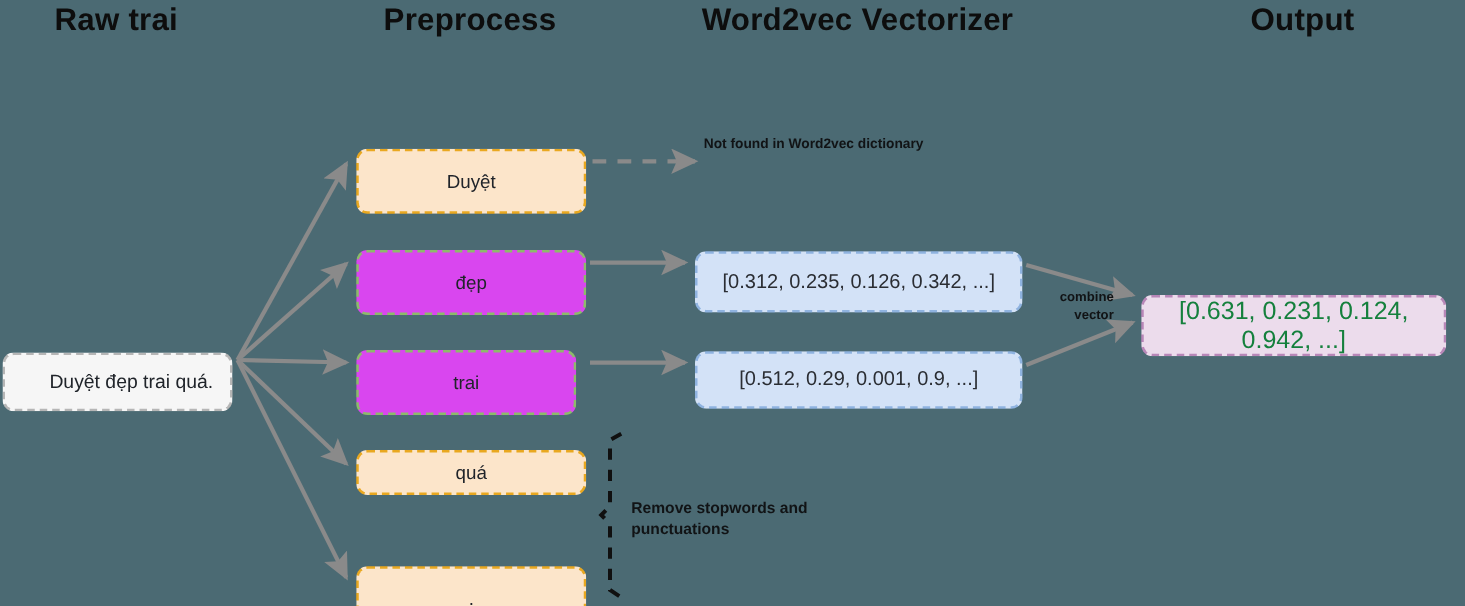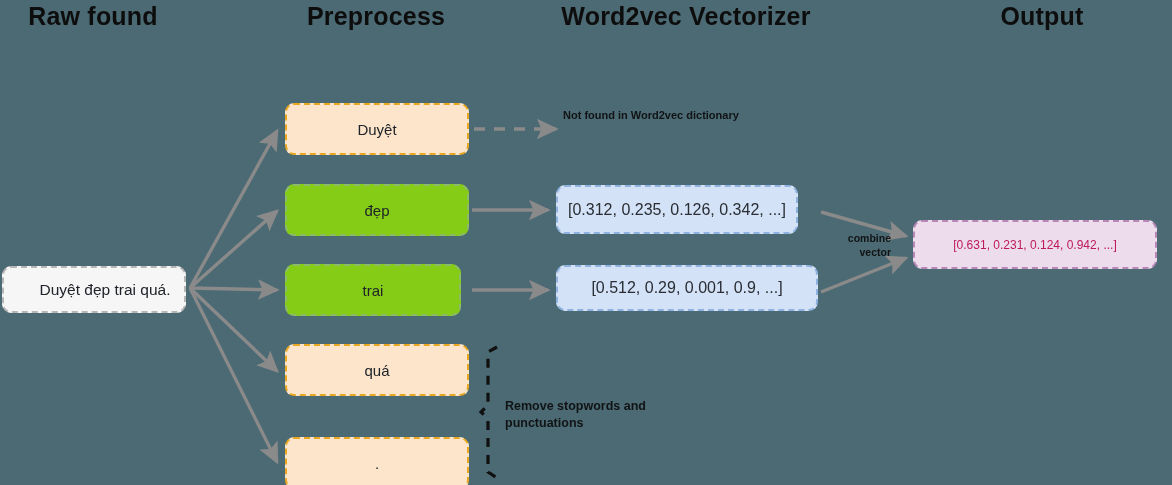--- a/index.html
+++ b/index.html
@@ -42,57 +42,58 @@
     position: absolute;
     box-sizing: border-box;
     border-radius: 9px;
     display: flex;
     align-items: center;
     justify-content: center;
     font-size: 15px;
     color: #20242a;
     text-align: center;
     font-family: "Liberation Sans", sans-serif;
+    margin-top: 16px;
   }
 
   .node.raw {
     left: 2px;  top: 266px;  width: 184px; height: 47px;
     background: #f6f6f6;
     border: 2px dashed #b6b6b6;
     font-size: 15.5px;
     padding-left: 22px;
   }
   .node.orange {
     background: #fce5ca;
     border: 2px dashed #e9a820;
   }
   .node.green {
-    background: #84cc16;
+    background: #d946ef;
     border: 2px dashed #8dbb6a;
   }
   .node.blue {
     background: #d3e2f7;
     border: 2px dashed #8fb3e0;
     font-size: 16px;
     color: #2a2d33;
   }
   .node.purple {
     background: #ecdcec;
     border: 2px dashed #b887b8;
-    font-size: 12px;
-    color: #be185d;
+    font-size: 20px;
+    color: #15803d;
   }
 
   .tok1 { left: 285px; top: 103px; width: 184px; height: 52px; }
   .tok2 { left: 285px; top: 184px; width: 184px; height: 52px; }
   .tok3 { left: 285px; top: 264px; width: 176px; height: 52px; }
-  .tok4 { left: 285px; top: 344px; width: 184px; height: 52px; }
+  .tok4 { left: 285px; top: 344px; width: 184px; height: 36px; }
   .tok5 { left: 285px; top: 437px; width: 184px; height: 52px; }
 
-  .vec1 { left: 556px; top: 185px; width: 242px; height: 49px; }
+  .vec1 { left: 556px; top: 185px; width: 262px; height: 49px; }
   .vec2 { left: 556px; top: 265px; width: 262px; height: 46px; }
   .outv { left: 913px; top: 220px; width: 244px; height: 49px; }
 
   
   .anno {
     position: absolute;
     font-size: 11px;
     font-weight: 700;
     color: #111315;
     text-align: left;
@@ -108,21 +109,21 @@
     left: 0; top: 0;
     width: 1172px; height: 485px;
     pointer-events: none;
   }
 </style>
 </head>
 <body>
 
 <div id="stage">
 
-  <div class="col-head c1">Raw found</div>
+  <div class="col-head c1">Raw trai</div>
   <div class="col-head c2">Preprocess</div>
   <div class="col-head c3">Word2vec Vectorizer</div>
   <div class="col-head c4">Output</div>
 
   <svg class="wires" viewBox="0 0 1172 485">
     <defs>
       <marker id="ah" markerWidth="7" markerHeight="7" refX="5.6" refY="3" orient="auto">
         <path d="M0,0 L6.4,3 L0,6 L1.3,3 Z" fill="#8a8a8a"></path>
       </marker>
       <marker id="ahd" markerWidth="7" markerHeight="7" refX="5.6" refY="3" orient="auto">

